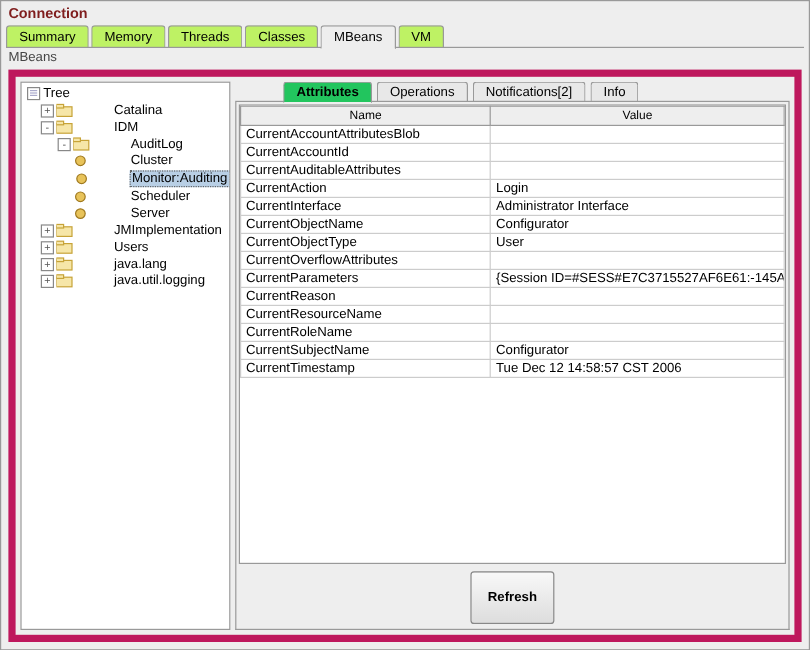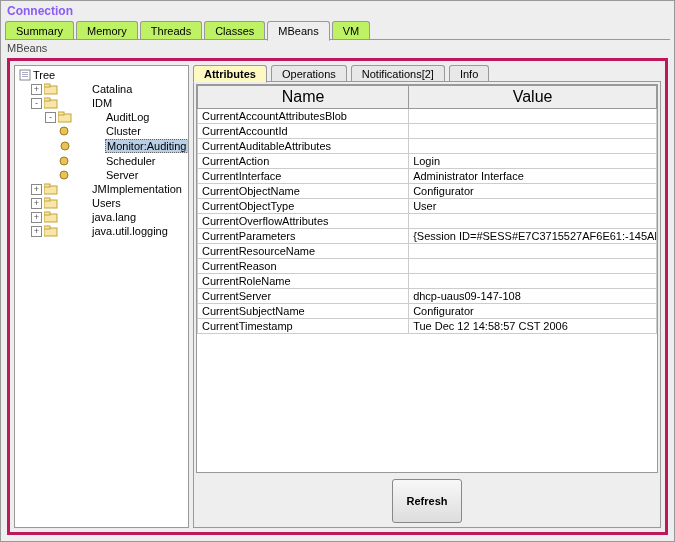--- a/index.html
+++ b/index.html
@@ -1,44 +1,44 @@
 <!DOCTYPE html>
 <html><head>
 <meta charset="utf-8">
 <style>
 * { box-sizing: border-box; margin: 0; padding: 0; }
 body { font-family: Arial, sans-serif; font-size: 11px; background: #eeeeee; width: 675px; height: 542px; overflow: hidden; }
 .window { border: 1px solid #999; background: #eeeeee; height: 100%; display: flex; flex-direction: column; }
-.window-title { font-size: 12px; font-weight: bold; padding: 3px 6px; color: #8b5cf6; }
+.window-title { font-size: 12px; font-weight: bold; padding: 3px 6px; color: #7f1d1d; }
 .main-tabs { display: flex; padding: 0 4px; position: relative; }
 .main-tabs::after { content: ''; position: absolute; bottom: 0; left: 4px; right: 4px; height: 1px; background: #999; }
 .main-tab { padding: 3px 10px; border: 1px solid #999; border-bottom: none; background: #bef264; margin-right: 2px; cursor: pointer; border-radius: 3px 3px 0 0; position: relative; }
 .main-tab.active { background: #eeeeee; z-index: 1; border-bottom: 1px solid #eeeeee; margin-bottom: -1px; }
 .panel-title { font-size: 11px; padding: 2px 6px; color: #444; }
-.content { flex: 1; display: flex; margin: 2px 6px 6px 6px; border: 3px solid #be185d; background: #eeeeee; padding: 4px; gap: 4px; }
+.content { flex: 1; display: flex; margin: 2px 6px 6px 6px; border: 6px solid #be185d; background: #eeeeee; padding: 4px; gap: 4px; }
 .tree-pane { width: 175px; background: #fff; border: 1px solid #999; overflow: hidden; font-size: 11px; }
 .tree-node { display: flex; align-items: center; padding: 1px 2px; white-space: nowrap; cursor: pointer; }
 .tree-node.selected > .label { background: #b8cfe5; border: 1px dotted #666; padding: 0 1px; }
 .tree-node .toggle { width: 11px; height: 11px; border: 1px solid #888; display: inline-flex; align-items: center; justify-content: center; font-size: 9px; line-height: 1; margin-right: 2px; background: #fff; color: #555; }
 .tree-node .spacer { width: 13px; display: inline-block; }
 .tree-node .icon { width: 14px; height: 12px; display: inline-block; margin-right: 3px; }
 .tree-node .label { padding: 0 2px; margin-left: 29px; }
 .folder-icon svg, .page-icon svg, .bean-icon svg { display: block; }
 .indent-1 { padding-left: 14px; }
 .indent-2 { padding-left: 28px; }
 .indent-3 { padding-left: 42px; }
 .right-pane { flex: 1; display: flex; flex-direction: column; }
 .sub-tabs { display: flex; position: relative; }
 .sub-tabs::after { content: ''; position: absolute; bottom: 0; left: 0; right: 0; height: 1px; background: #999; }
 .sub-tab { padding: 2px 10px; border: 1px solid #999; border-bottom: none; background: #e8e8e8; margin-right: 4px; cursor: pointer; border-radius: 3px 3px 0 0; position: relative; }
-.sub-tab.active { background: #fef9c3; z-index: 1; border-bottom: 1px solid #eeeeee; margin-bottom: -1px; font-weight: bold; }
+.sub-tab.active { background: #22c55e; z-index: 1; border-bottom: 1px solid #eeeeee; margin-bottom: -1px; font-weight: bold; margin-left: 40px; }
 .attr-panel { flex: 1; background: #eeeeee; display: flex; flex-direction: column; border: 1px solid #999; border-top: none; }
 .table-scroll { flex: 1; background: #fff; margin: 2px; border: 1px solid #999; overflow: hidden; }
 table { width: 100%; border-collapse: collapse; table-layout: fixed; }
-th { background: #eeeeee; border: 1px solid #999; font-weight: normal; padding: 2px 4px; text-align: center; font-size: 16px; }
+th { background: #eeeeee; border: 1px solid #999; font-weight: normal; padding: 2px 4px; text-align: center; font-size: 10px; }
 th:first-child { width: 46%; }
 td { border-left: 1px solid #ccc; border-right: 1px solid #ccc; border-bottom: 1px solid #ccc; padding: 1px 4px; font-size: 11px; overflow: hidden; white-space: nowrap; text-overflow: clip; height: 15px; }
 td.bold { font-weight: bold; }
 .refresh-row { text-align: center; padding: 4px; }
 .refresh-btn { padding: 15px 14px; border: 1px solid #888; background: linear-gradient(#f8f8f8,#ddd); border-radius: 3px; font-size: 11px; font-weight: bold; cursor: pointer; }
 .tree-root { padding: 2px; }
 .tree-root .root-label { display: flex; align-items: center; padding: 1px 2px; }
 </style>
 </head>
 <body>
@@ -207,34 +207,30 @@
                 </tr>
                 <tr>
                   <td>CurrentOverflowAttributes</td>
                   <td></td>
                 </tr>
                 <tr>
                   <td>CurrentParameters</td>
                   <td>{Session ID=#SESS#E7C3715527AF6E61:-145AB3E...</td>
                 </tr>
                 <tr>
+                  <td>CurrentReason</td>
+                  <td></td>
+                </tr>
+                <tr>
                   <td>CurrentResourceName</td>
                   <td></td>
                 </tr>
                 <tr>
-                  <td>CurrentReason</td>
-                  <td></td>
-                </tr>
-                <tr>
                   <td>CurrentRoleName</td>
                   <td></td>
-                </tr>
-                <tr>
-                  <td>CurrentServer</td>
-                  <td>dhcp-uaus09-147-108</td>
                 </tr>
                 <tr>
                   <td>CurrentSubjectName</td>
                   <td>Configurator</td>
                 </tr>
                 <tr>
                   <td>CurrentTimestamp</td>
                   <td>Tue Dec 12 14:58:57 CST 2006</td>
                 </tr>
               </tbody>

